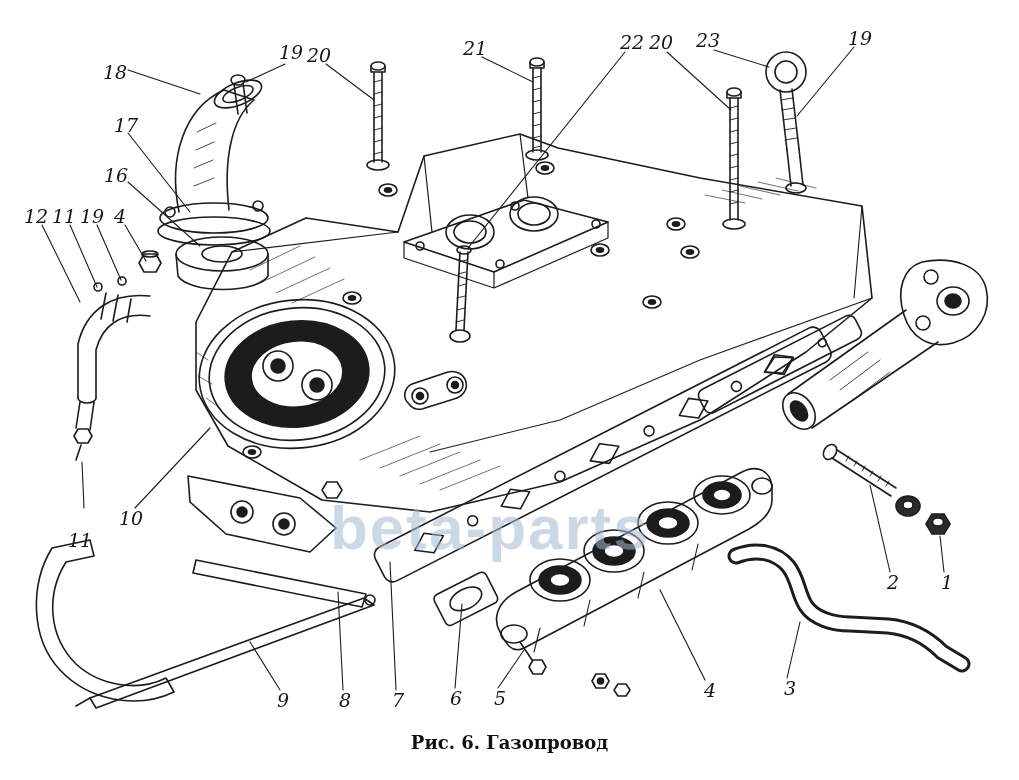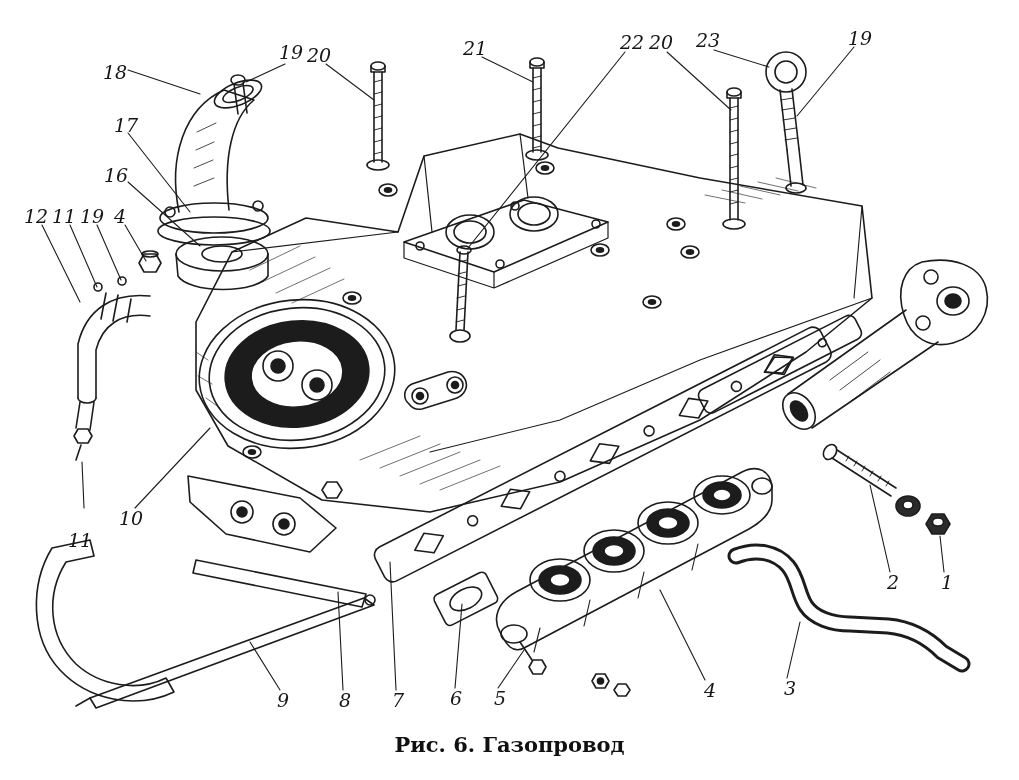--- a/index.html
+++ b/index.html
@@ -14,21 +14,21 @@
   }
   .watermark {
     position:absolute; left:330px; top:492px;
     font-family:"Liberation Sans", sans-serif; font-weight:bold;
     font-size:62px; letter-spacing:2px;
     color:rgba(164,184,211,0.55); pointer-events:none; user-select:none;
   }
   .caption {
     position:absolute; left:0; right:0; top:732px; text-align:center;
     font-family:"DejaVu Serif", serif; font-weight:bold;
-    font-size:21px; color:#101010;
+    font-size:18px; color:#101010;
   }
 </style>
 </head>
 <body>
 
 <div class="figure">
 
   <svg class="drawing" width="1019" height="780" viewBox="0 0 1019 780">
     <g stroke="#1c1c1c" fill="none" stroke-width="1.6" stroke-linejoin="round" stroke-linecap="round">
 
@@ -312,16 +312,17 @@
   <span class="callout" style="left:283px;top:700px">9</span>
   <span class="callout" style="left:345px;top:700px">8</span>
   <span class="callout" style="left:398px;top:700px">7</span>
   <span class="callout" style="left:456px;top:698px">6</span>
   <span class="callout" style="left:500px;top:698px">5</span>
   <span class="callout" style="left:710px;top:690px">4</span>
   <span class="callout" style="left:790px;top:688px">3</span>
   <span class="callout" style="left:893px;top:582px">2</span>
   <span class="callout" style="left:947px;top:582px">1</span>
 
+  <div class="watermark">beta-parts</div>
 
   <div class="caption">Рис. 6. Газопровод</div>
 
 </div>
 
 </body></html>

